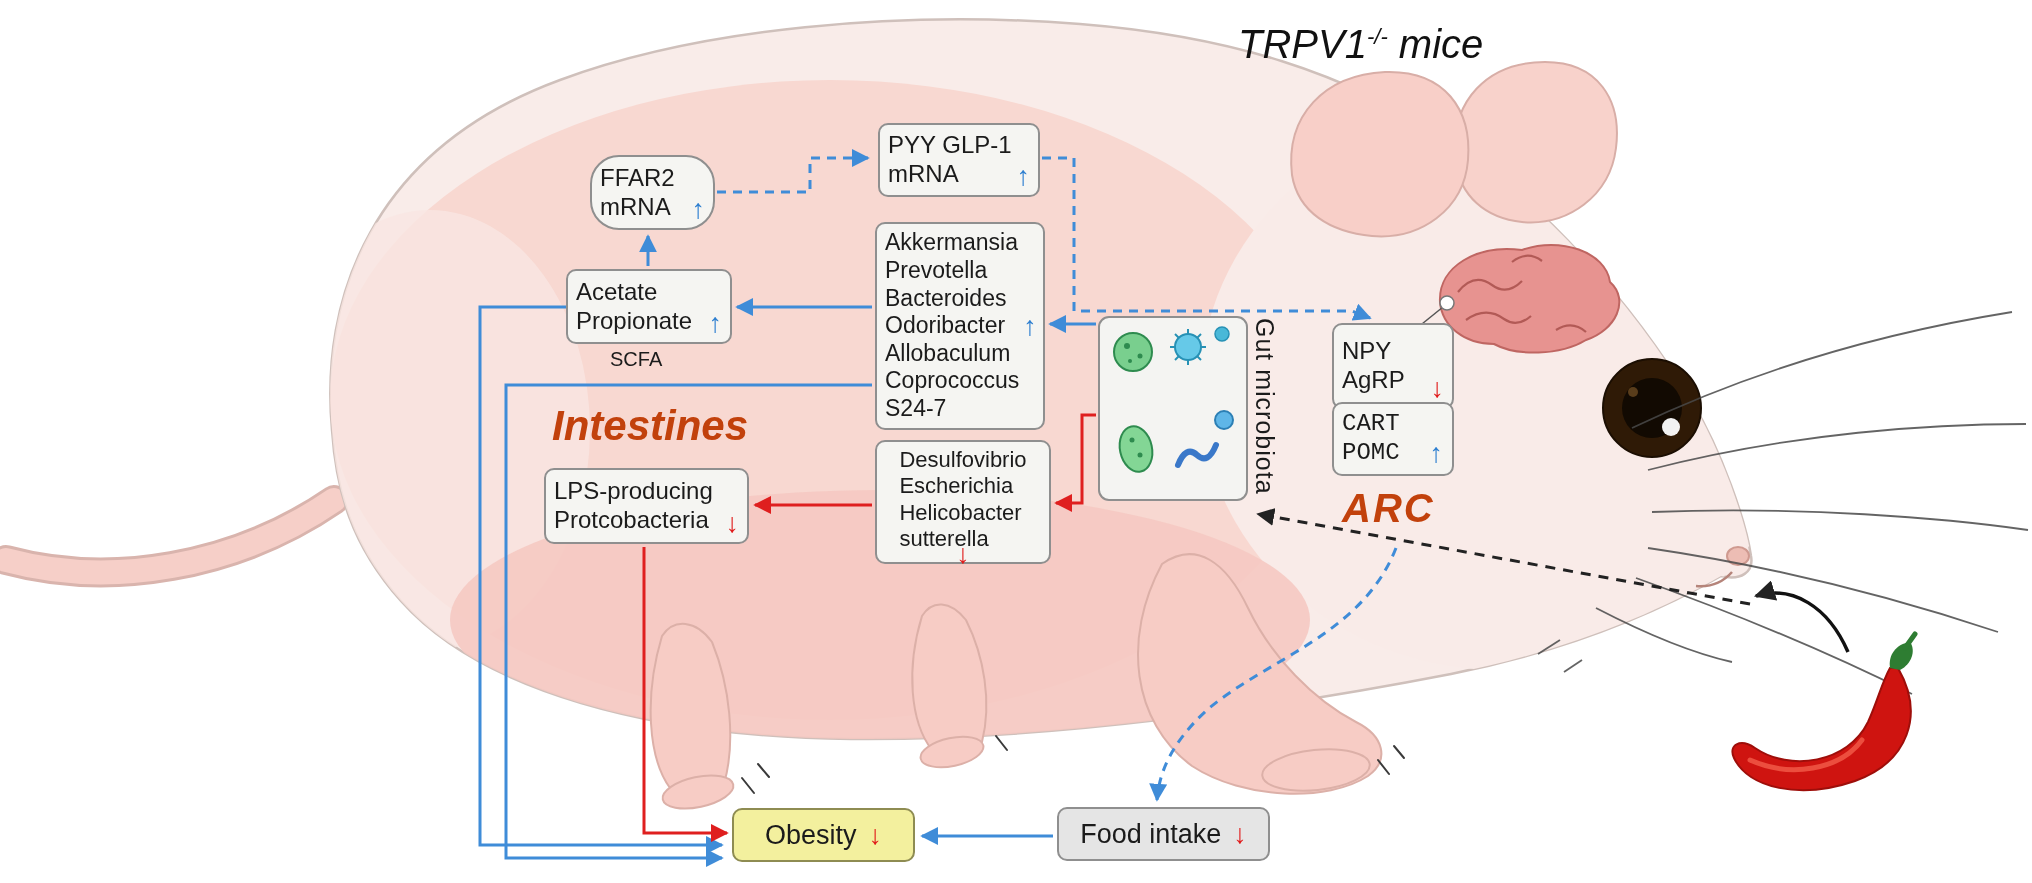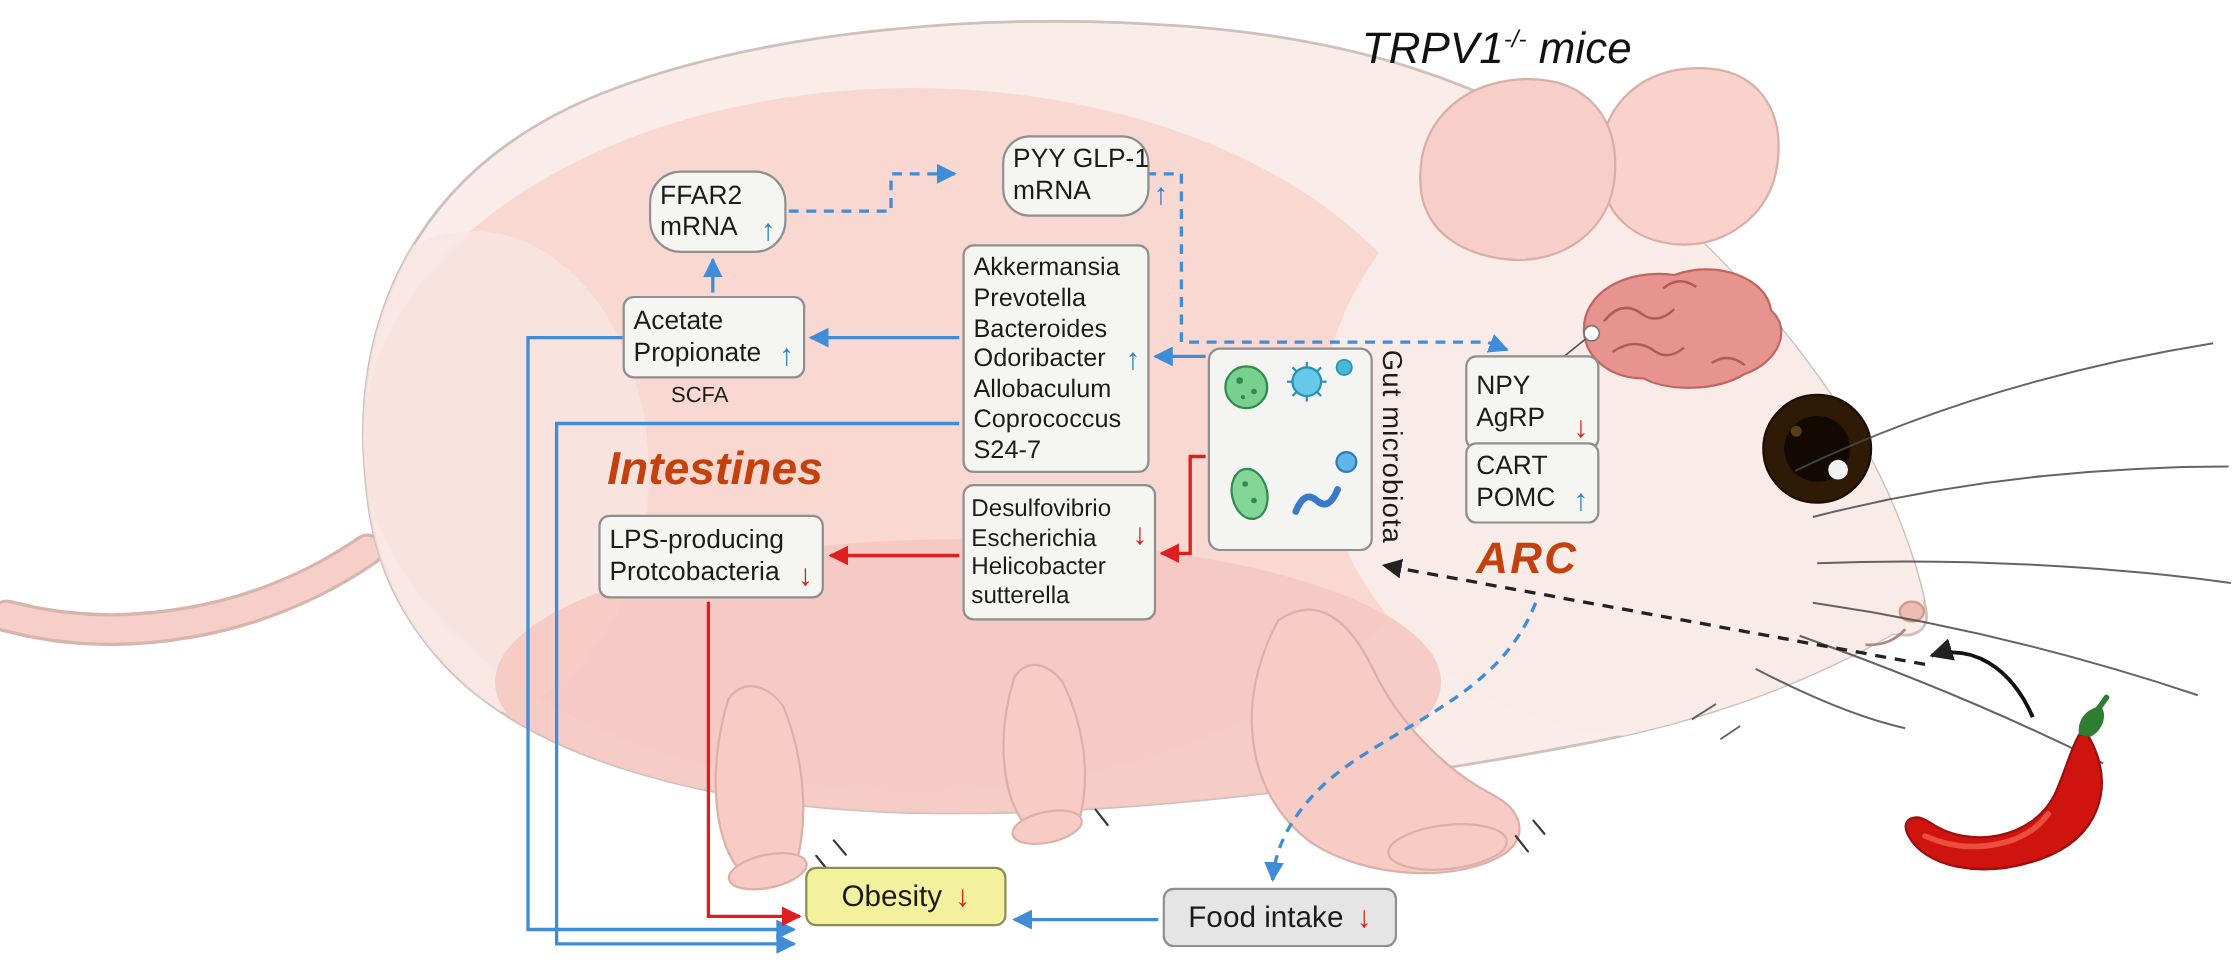--- a/index.html
+++ b/index.html
@@ -11,21 +11,21 @@
     position:absolute; z-index:2;
     display:flex; align-items:center; justify-content:space-between; gap:4px;
     background:#f5f5f2; border:2px solid #8f8f8f; border-radius:10px;
     padding:5px 8px; font-size:24px; line-height:1.2; color:#1b1b1b;
   }
   .box .lines { white-space:nowrap; }
   .box .glyph { font-weight:bold; font-size:27px; line-height:1; }
   .glyph.up   { color:#2e7fd0; }
   .glyph.down { color:#e01b1b; }
   .box.small-font { font-size:23px; }
-  .box.smaller-font { font-size:22px; }
+  .box.smaller-font { font-size:22px;flex-direction:column; }
   .box.yellow { background:#f3f09e; border-color:#8e8c52; }
   .box.plain  { background:#e5e5e5; }
   .box.center { justify-content:center; gap:12px; font-size:27px; }
 
   .lbl { position:absolute; z-index:2; color:#1b1b1b; }
   .lbl.brown { color:#c2410c; font-weight:bold; font-style:italic; }
   .lbl.vertical { writing-mode:vertical-rl; line-height:1; letter-spacing:1px; }
   .title { position:absolute; z-index:2; font-size:40px; color:#111;font-style:italic; }
   .title sup { font-size:22px; }
 </style>
@@ -183,21 +183,21 @@
   </div>
 
   <div class="box" style="left:590px; top:155px; width:125px; height:75px;border-radius:29px;">
     <div class="lines">
       <div>FFAR2</div>
       <div>mRNA</div>
     </div>
     <span class="glyph up" style="align-self:flex-end;">↑</span>
   </div>
 
-  <div class="box" style="left:911px; top:123px; width:134px; height:74px;border-radius:25px;">
+  <div class="box" style="left:878px; top:123px; width:162px; height:74px;">
     <div class="lines">
       <div>PYY GLP-1</div>
       <div>mRNA</div>
     </div>
     <span class="glyph up" style="align-self:flex-end;">↑</span>
   </div>
 
   <div class="box" style="left:566px; top:269px; width:166px; height:75px;">
     <div class="lines">
       <div>Acetate</div>
@@ -238,29 +238,29 @@
   </div>
 
   <div class="box" style="left:1332px; top:323px; width:122px; height:86px;">
     <div class="lines">
       <div>NPY</div>
       <div>AgRP</div>
     </div>
     <span class="glyph down" style="align-self:flex-end;">↓</span>
   </div>
 
-  <div class="box" style="left:1332px; top:402px; width:122px; height:74px;">
+  <div class="box" style="left:1332px; top:402px; width:122px; height:74px;font-family:Liberation Mono, monospace;">
     <div class="lines">
       <div>CART</div>
       <div>POMC</div>
     </div>
     <span class="glyph up" style="align-self:flex-end;">↑</span>
   </div>
 
-  <div class="box yellow center" style="left:732px; top:788px; width:183px; height:54px;">
+  <div class="box yellow center" style="left:732px; top:808px; width:183px; height:54px;">
     <span>Obesity</span>
     <span class="glyph down">↓</span>
   </div>
 
   <div class="box plain center" style="left:1057px; top:807px; width:213px; height:54px;">
     <span>Food intake</span>
     <span class="glyph down">↓</span>
   </div>
 
   <div class="lbl" style="left:610px; top:348px; font-size:20px;">SCFA</div>

